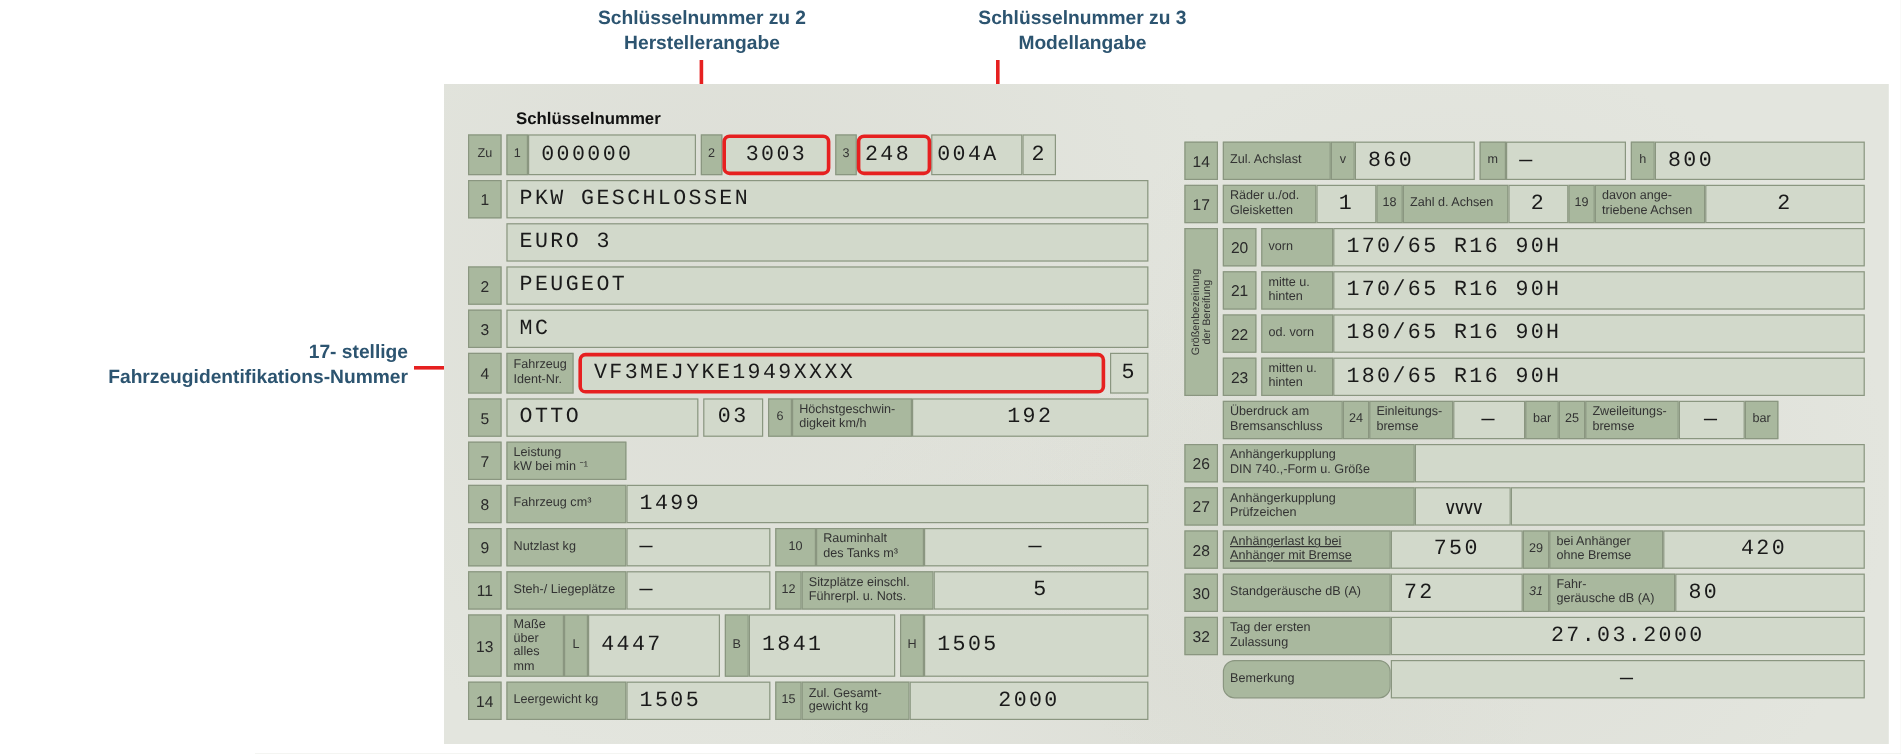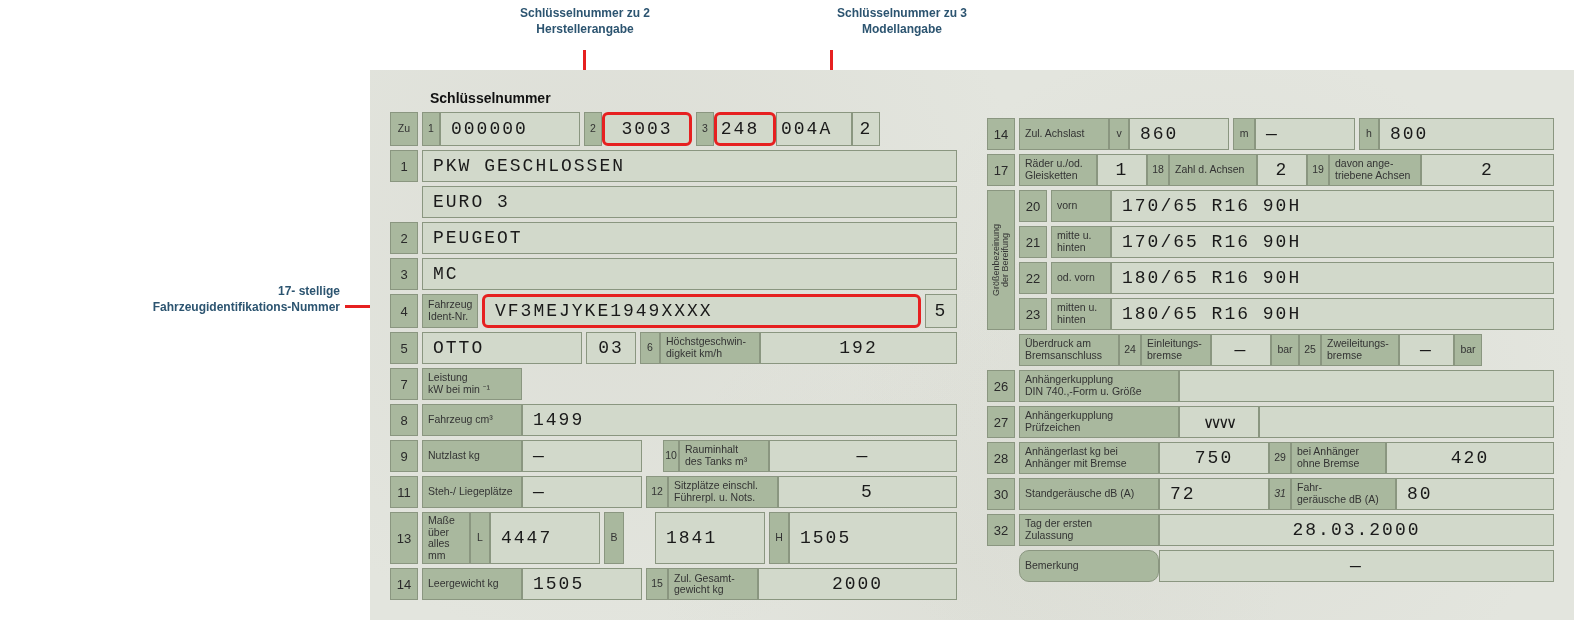--- a/index.html
+++ b/index.html
@@ -8,21 +8,21 @@
     font-family: Arial, sans-serif;
     background: #fff;
     width: 1584px;
     height: 628px;
     position: relative;
   }
   .annotation {
     position: absolute;
     color: #2c5470;
     font-weight: bold;
-    font-size: 12px;
+    font-size: 16px;
     text-align: center;
     line-height: 1.3;
   }
   .arrow-line {
     position: absolute;
     background: #e62020;
   }
   .arrow-head-down {
     position: absolute;
     width: 0; height: 0;
@@ -220,42 +220,42 @@
       </div>
       <div class="row">
         <div class="cell num">8</div>
         <div class="label" style="width:100px;">Fahrzeug cm³</div>
         <div class="value grow">1499</div>
       </div>
       <div class="row">
         <div class="cell num">9</div>
         <div class="label" style="width:100px;">Nutzlast kg</div>
         <div class="value" style="width:120px;">—</div>
-        <div class="sublabel" style="width:16px; margin-left:21px;">10</div>
+        <div class="sublabel" style="width:34px; margin-left:4px;">10</div>
         <div class="label" style="width:90px; white-space:pre-line;">Rauminhalt
 des Tanks m³</div>
         <div class="value grow" style="justify-content:center;">—</div>
       </div>
       <div class="row">
         <div class="cell num">11</div>
         <div class="label" style="width:100px;">Steh-/ Liegeplätze</div>
         <div class="value" style="width:120px;">—</div>
         <div class="sublabel" style="width:22px; margin-left:4px;">12</div>
         <div class="label" style="width:110px; white-space:pre-line;">Sitzplätze einschl.
 Führerpl. u. Nots.</div>
         <div class="value grow" style="justify-content:center;">5</div>
       </div>
       <div class="row">
         <div class="cell num">13</div>
         <div class="label" style="width:48px; white-space:pre-line;">Maße über
 alles mm</div>
         <div class="sublabel" style="width:20px;">L</div>
         <div class="value" style="width:110px;">4447</div>
         <div class="sublabel" style="width:20px; margin-left:4px;">B</div>
-        <div class="value" style="width:110px;margin-left:31px;">1841</div>
+        <div class="value" style="width:122px;">1841</div>
         <div class="sublabel" style="width:20px; margin-left:4px;">H</div>
         <div class="value grow">1505</div>
       </div>
       <div class="row">
         <div class="cell num">14</div>
         <div class="label" style="width:100px;">Leergewicht kg</div>
         <div class="value" style="width:120px;">1505</div>
         <div class="sublabel" style="width:22px; margin-left:4px;">15</div>
         <div class="label" style="width:90px; white-space:pre-line;">Zul. Gesamt-
 gewicht kg</div>
@@ -345,42 +345,42 @@
         <div class="cell num">27</div>
         <div class="label" style="width:160px; white-space:pre-line;">Anhängerkupplung
 Prüfzeichen</div>
         <div class="value" style="width:80px; justify-content:center; font-family:Arial;">
             <span class="zigzag">∨∨∨∨</span>
           </div>
         <div class="value grow"></div>
       </div>
       <div class="row">
         <div class="cell num">28</div>
-        <div class="label" style="width:140px; white-space:pre-line;">Anhängerlast kg bei
+        <div class="label" style="width:140px; white-space:pre-line;text-decoration:underline;">Anhängerlast kg bei
 Anhänger mit Bremse</div>
         <div class="value" style="width:110px; justify-content:center;">750</div>
         <div class="sublabel" style="width:22px;">29</div>
         <div class="label" style="width:95px; white-space:pre-line;">bei Anhänger
 ohne Bremse</div>
         <div class="value grow" style="justify-content:center;">420</div>
       </div>
       <div class="row">
         <div class="cell num">30</div>
         <div class="label" style="width:140px;">Standgeräusche dB (A)</div>
         <div class="value" style="width:110px;">72</div>
         <div class="sublabel" style="width:22px;font-style:italic;">31</div>
         <div class="label" style="width:105px; white-space:pre-line;">Fahr-
 geräusche dB (A)</div>
         <div class="value grow">80</div>
       </div>
       <div class="row">
         <div class="cell num">32</div>
         <div class="label" style="width:140px; white-space:pre-line;">Tag der ersten
 Zulassung</div>
-        <div class="value grow" style="justify-content:center;">28.03.2000</div>
+        <div class="value grow" style="justify-content:center;">27.03.2000</div>
       </div>
       <div class="row">
         <div style="width:32px;"></div>
         <div class="label" style="width:140px;border-radius:10px;">Bemerkung</div>
         <div class="value grow" style="justify-content:center;">—</div>
       </div>
     </div>
   </div>
 </div>
 

